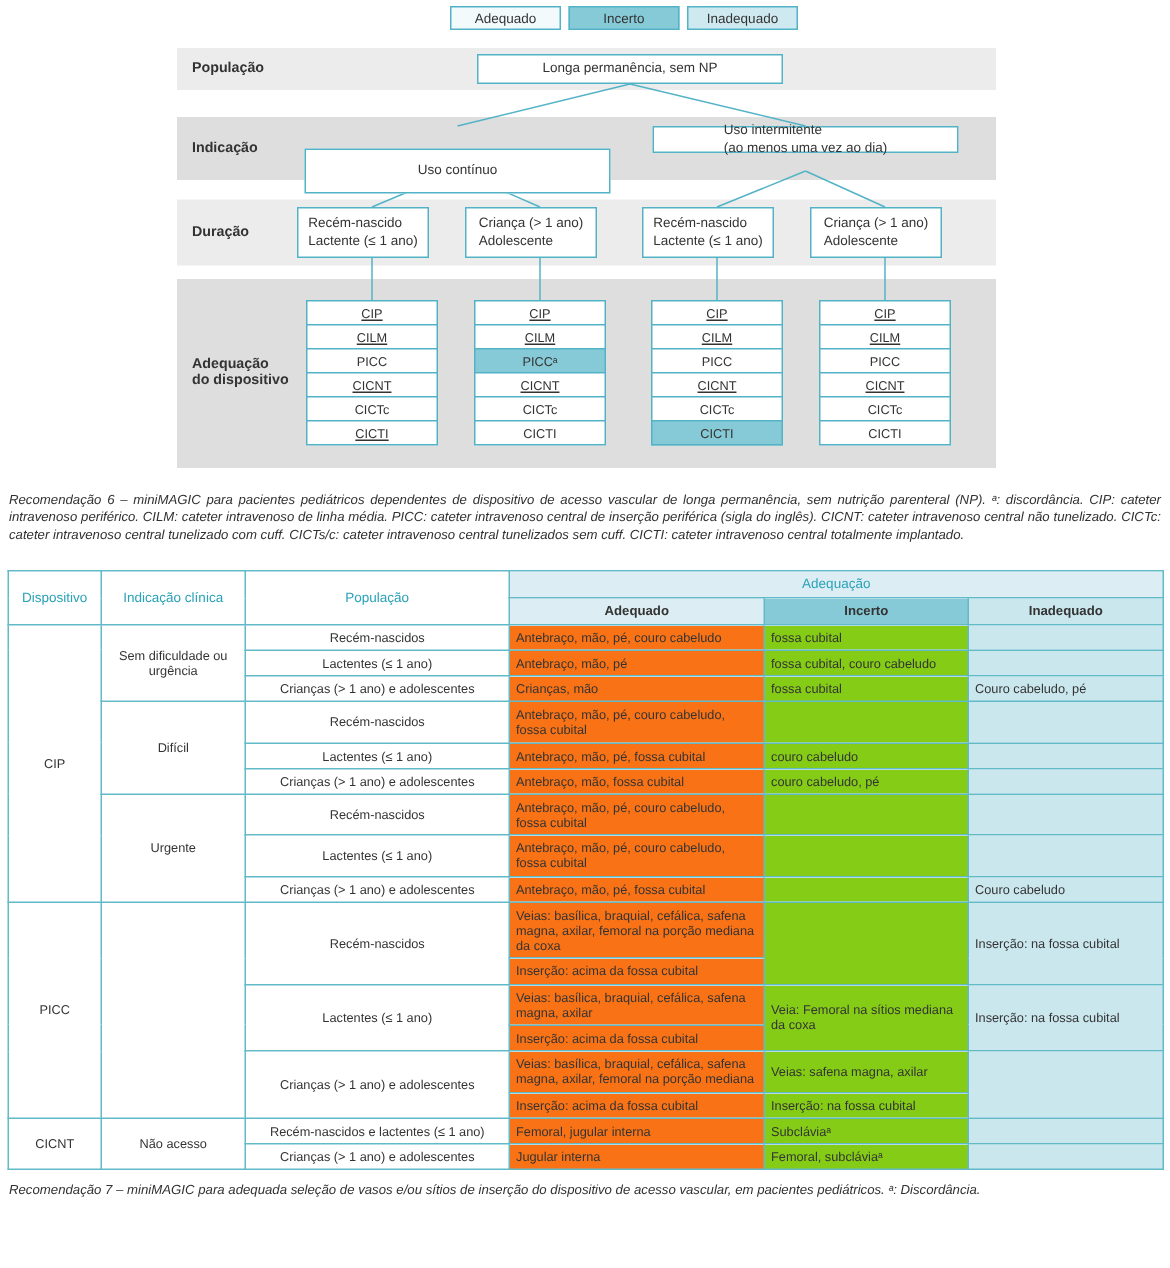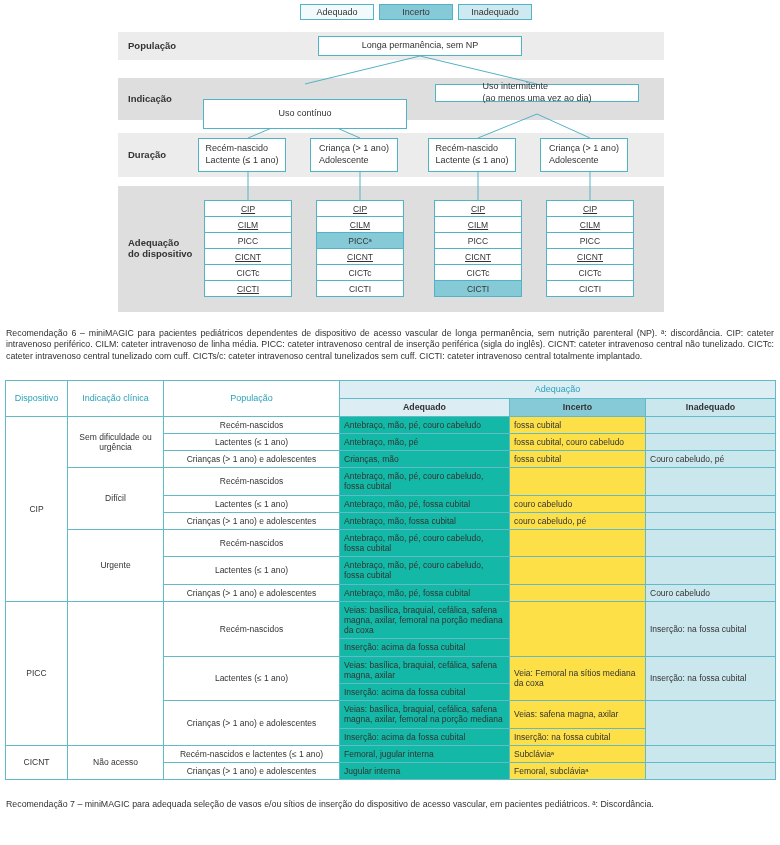--- a/index.html
+++ b/index.html
@@ -56,42 +56,42 @@
     height: 17px; margin-top: -1px; border: 1px solid #53b3c6; background: #fff;
     display: flex; align-items: center; justify-content: center; font-size: 8.5px; color: #333;
   }
   .dev-cell:first-child { margin-top: 0; }
   .dev-cell.u { text-decoration: underline; }
   .dev-cell.h { background: #87cad7; text-align: center; }
 
   
   .caption {
     margin: 8px 6px 0 6px; font-size: 8.8px; line-height: 1.3;
-    text-align: justify; color: #303030;
-  }
-  .caption-bottom { margin-top: 19px; text-align: left; }
+    text-align: justify; color: #303030; font-style: italic;
+  }
+  .caption-bottom { margin-top: 8px; text-align: left; }
 
   
   .rec-table {
     border-collapse: collapse; margin: 18px 0 0 5px; width: 770px;
     font-size: 8.5px; table-layout: fixed;
   }
   .rec-table th, .rec-table td {
     border: 1px solid #62bac9; padding: 3px 4px;
     vertical-align: middle; line-height: 1.2; overflow: hidden;
   }
   th.hdr { color: #2aa2b8; font-weight: normal; font-size: 9px; background: #fff; text-align: center; }
   th.grp { background: #dcedf3; }
   th.sub { font-weight: bold; color: #333; text-align: center; font-size: 8.8px; }
   th.sub-a { background: #dcedf3; }
   th.sub-i { background: #87cad7; }
   th.sub-n { background: #cbe7ee; }
   td.dev, td.ind, td.pop { text-align: center; background: #fff; color: #333; }
-  td.a { background: #14b8a6; text-align: left; }
-  td.i { background: #fde047; text-align: left; }
+  td.a { background: #f97316; text-align: left; }
+  td.i { background: #84cc16; text-align: left; }
   td.n { background: #cbe7ee; text-align: left; }
 </style>
 </head>
 <body>
 
 <div class="page">
 
   <div class="legend">
     <div class="legend-box lg-0">
       <span>Adequado</span>

